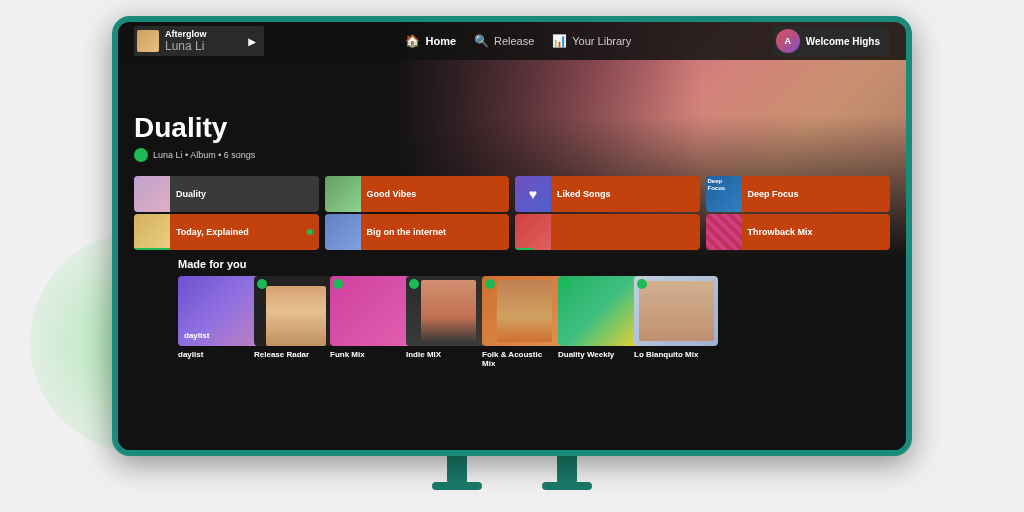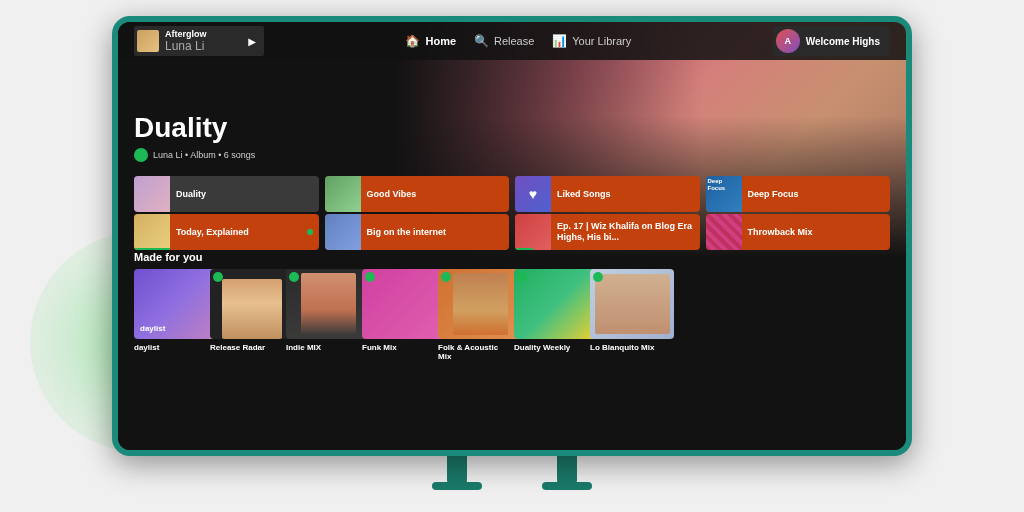--- a/index.html
+++ b/index.html
@@ -295,21 +295,22 @@
       border-radius: 50%;
       background: #1DB954;
       margin-right: 6px;
       flex-shrink: 0;
     }
 
     
     .made-for-you {
       position: relative;
       z-index: 5;
-      padding: 1px 16px 0 16px;
+      padding: 8px 16px 0 16px;
+      margin-left: 44px;
     }
 
     .section-title {
       color: #fff;
       font-size: 11px;
       font-weight: 700;
       margin-bottom: 6px;
     }
 
     .made-cards {
@@ -570,21 +571,20 @@
           <div class="blue-dot"></div>
         </div>
         <div class="quick-card">
           <div class="quick-card-thumb thumb-biginternet"></div>
           <span class="quick-card-label">Big on the internet</span>
         </div>
         <div class="quick-card">
           <div class="quick-card-thumb thumb-ep17">
             <div style="position:absolute;bottom:0;left:0;right:0;height:2px;background:#1DB954;width:50%;"></div>
           </div>
-          <span class="quick-card-label">Ep. 17 | Wiz Khalifa on Blog Era Highs, His bi...</span>
         </div>
         <div class="quick-card">
           <div class="quick-card-thumb throwback-pattern"></div>
           <span class="quick-card-label">Throwback Mix</span>
         </div>
       </div>
 
       <div class="made-for-you">
         <div class="section-title">Made for you</div>
         <div class="made-cards">
@@ -598,32 +598,32 @@
 
           <div class="made-card">
             <div class="made-card-img made-radar" style="background:#222;">
               <div class="made-radar-person"></div>
               <div class="spotify-badge"></div>
             </div>
             <div class="made-card-label">Release Radar</div>
           </div>
 
           <div class="made-card">
+            <div class="made-card-img made-funk">
+              <div class="spotify-badge"></div>
+            </div>
+            <div class="made-card-label">Funk Mix</div>
+          </div>
+
+          <div class="made-card">
             <div class="made-card-img made-indie">
               <div class="made-indie-person"></div>
               <div class="spotify-badge"></div>
             </div>
             <div class="made-card-label">Indie MIX</div>
-          </div>
-
-          <div class="made-card">
-            <div class="made-card-img made-funk">
-              <div class="spotify-badge"></div>
-            </div>
-            <div class="made-card-label">Funk Mix</div>
           </div>
 
           <div class="made-card">
             <div class="made-card-img made-folk">
               <div class="made-folk-person"></div>
               <div class="spotify-badge"></div>
             </div>
             <div class="made-card-label">Folk &amp; Acoustic Mix</div>
           </div>
 

